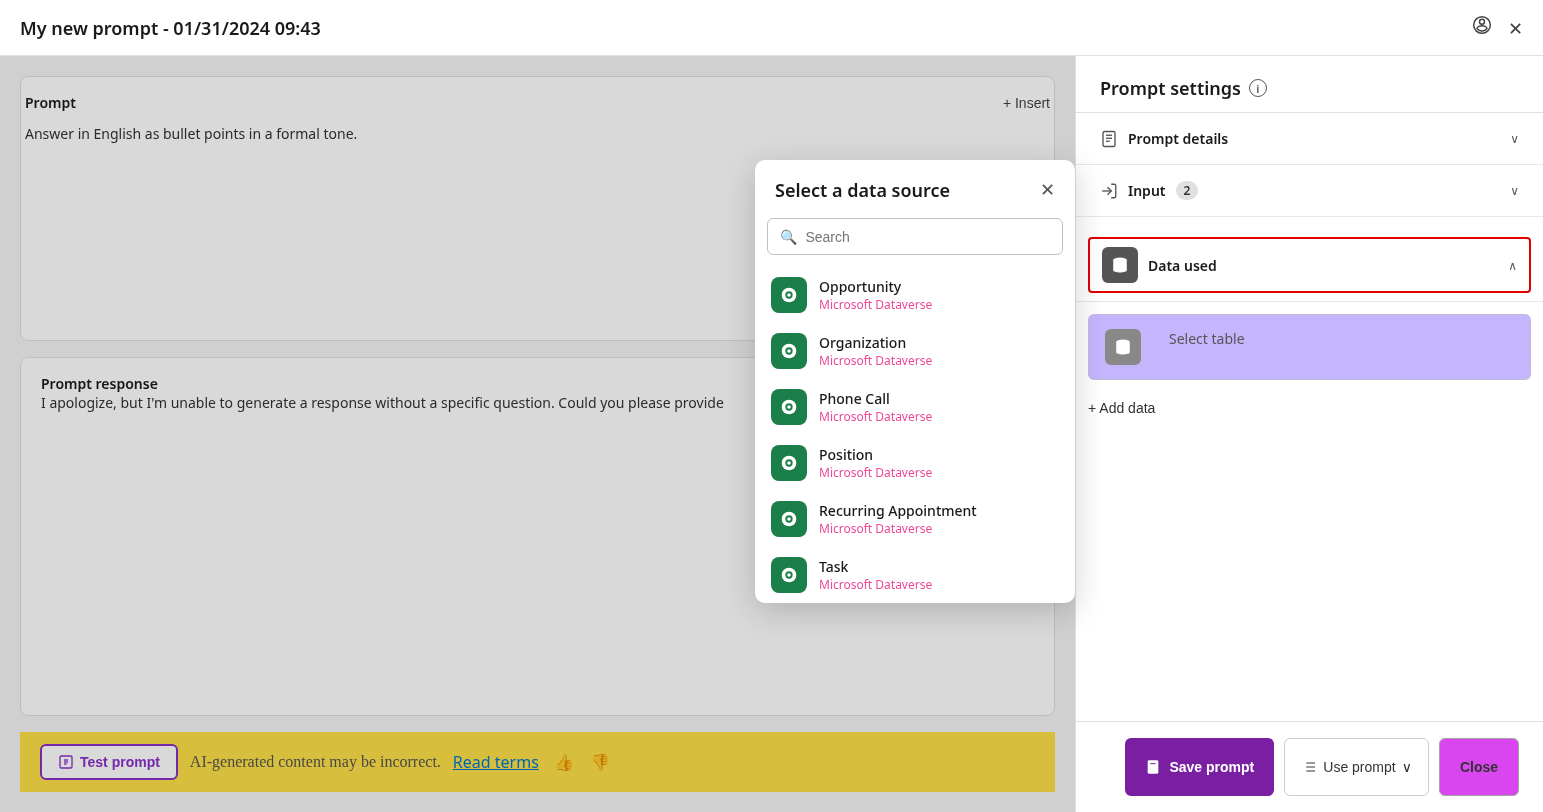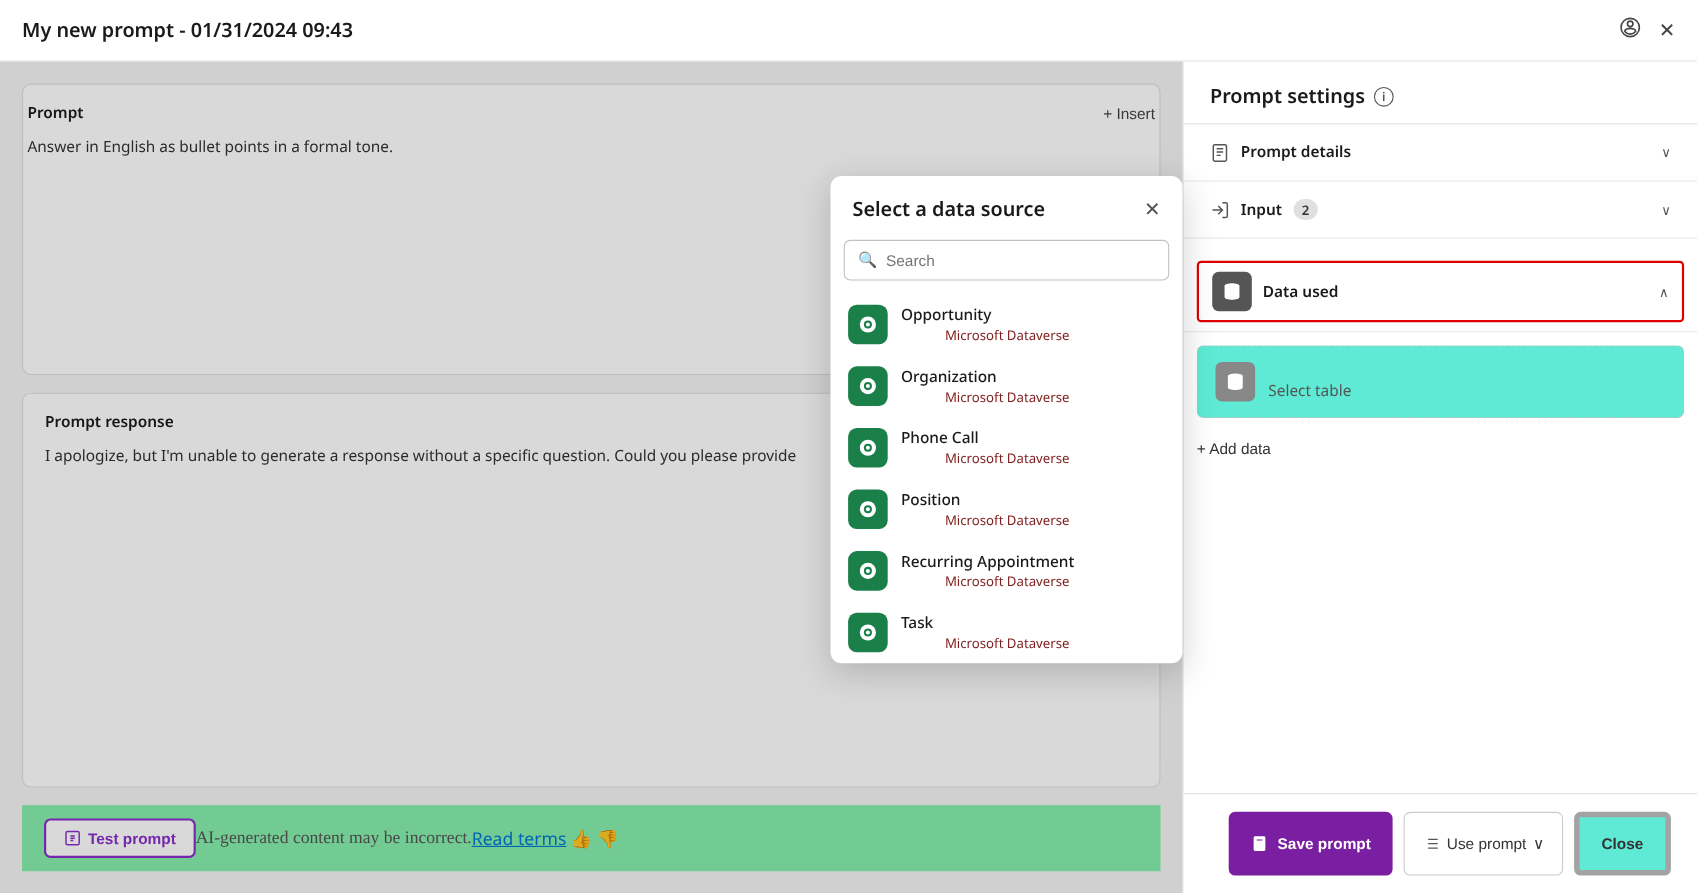--- a/index.html
+++ b/index.html
@@ -95,37 +95,37 @@
       border-radius: 8px;
       border: 1px solid #e0e0e0;
       padding: 16px 20px;
       flex: 1;
       overflow: hidden;
     }
     .response-label {
       font-size: 14px;
       font-weight: 600;
       color: #1a1a1a;
-      margin-bottom: 12px;
+      margin-bottom: 0;
     }
     .response-text {
       font-size: 14px;
       color: #333;
       overflow: hidden;
       text-overflow: ellipsis;
       white-space: nowrap;
     }
 
     
     .bottom-bar {
       display: flex;
       align-items: center;
-      gap: 0;
+      gap: 12px;
       padding: 12px 20px;
-      background: #86efac;
+      background: #fde047;
     }
     .test-prompt-btn {
       border: 2px solid #8b2fc9;
       background: #fff;
       color: #8b2fc9;
       padding: 8px 16px;
       border-radius: 6px;
       font-size: 14px;
       font-weight: 600;
       cursor: pointer;
@@ -233,23 +233,23 @@
       color: #1a1a1a;
     }
 
     
     .select-table-area {
       margin: 12px 12px;
       border: 1.5px dashed #c0c0c0;
       border-radius: 6px;
       padding: 14px 16px;
       display: flex;
-      align-items: flex-end;
-      gap: 12px;
-      background: #5eead4;
+      align-items: flex-start;
+      gap: 28px;
+      background: #c4b5fd;
       cursor: pointer;
     }
     .select-table-icon {
       width: 36px;
       height: 36px;
       background: #888;
       border-radius: 6px;
       display: flex;
       align-items: center;
       justify-content: center;
@@ -301,23 +301,23 @@
       border: 1px solid #ccc;
       padding: 20px 16px;
       border-radius: 6px;
       font-size: 14px;
       cursor: pointer;
       display: flex;
       align-items: center;
       gap: 6px;
     }
     .close-btn {
-      background: #5eead4;
+      background: #d946ef;
       color: #333;
-      border: 5px solid #a3a3a3;
+      border: 1px solid #a3a3a3;
       padding: 10px 20px;
       border-radius: 6px;
       font-size: 14px;
       font-weight: 600;
       cursor: pointer;
     }
 
     
     .modal-overlay {
       position: absolute;
@@ -413,22 +413,21 @@
       display: flex;
       flex-direction: column;
     }
     .ds-name {
       font-size: 14px;
       font-weight: 500;
       color: #1a1a1a;
     }
     .ds-source {
       font-size: 12px;
-      color: #7f1d1d;
-      margin-left: 40px;
+      color: #ec4899;
     }
 
     
     .icon-db {
       width: 36px;
       height: 36px;
       display: flex;
       align-items: center;
       justify-content: center;
       background: #555;

